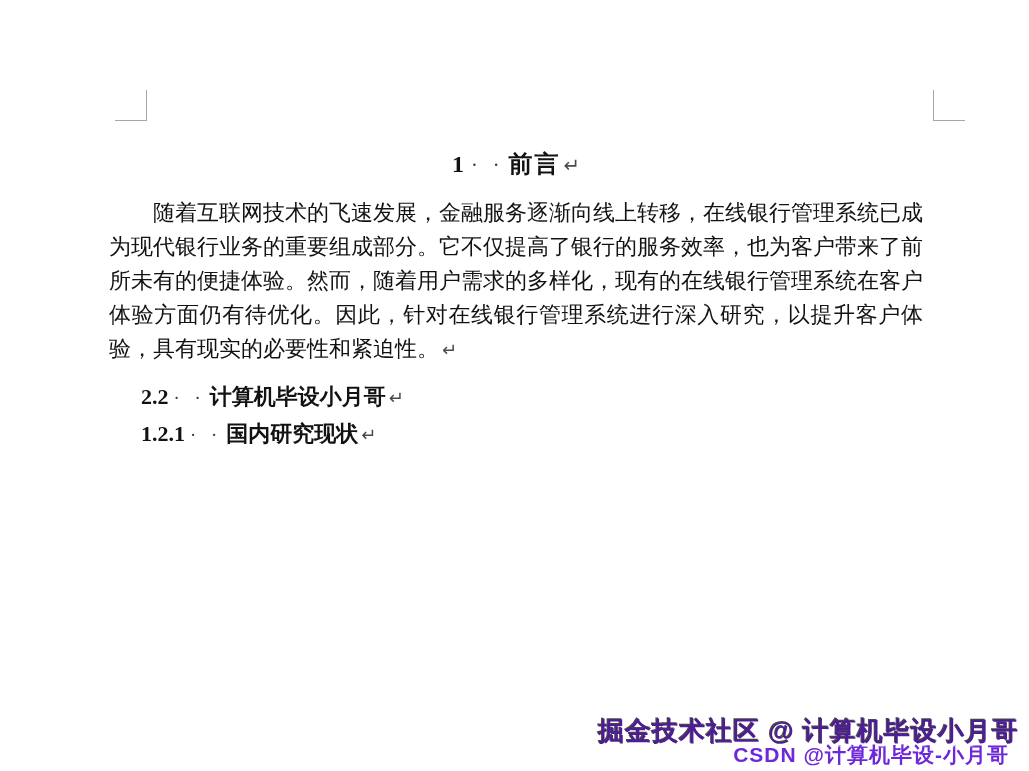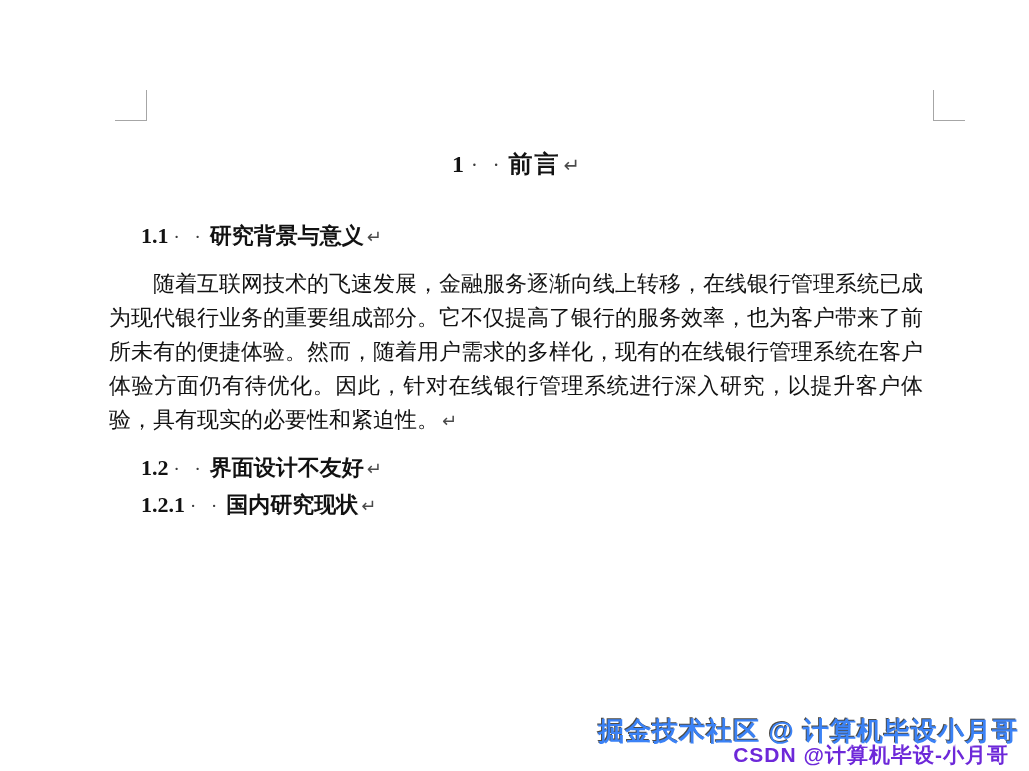--- a/index.html
+++ b/index.html
@@ -86,21 +86,21 @@
   }
   
   .wm-primary {
     position: absolute;
     top: 714px;
     right: 10px;
     font-family: "Liberation Sans", "DejaVu Sans", sans-serif;
     font-weight: bold;
     font-size: 26px;
     letter-spacing: 1px;
-    color: #3b82f6;
+    color: #4c1d95;
     text-shadow: -1px -1px 0 #4d4a44, 2px 2px 1px #ffffff, 3px 3px 2px #ffffff;
     white-space: nowrap;
     z-index: 3;
   }
   .wm-secondary {
     position: absolute;
     top: 741px;
     right: 20px;
     font-family: "Liberation Sans", "DejaVu Sans", sans-serif;
     font-weight: bold;
@@ -116,27 +116,26 @@
 
 <div class="canvas">
 
   <div class="crop crop-tl"></div>
   <div class="crop crop-tr"></div>
 
   <div class="content">
 
     <h1 class="title"><span>1</span><span class="dots">· ·</span><span>前言</span><span class="pmark">↵</span></h1>
 
-    <h2 class="h-sub h-first"><span>1.1</span><span class="dots">· ·</span><span>研究背景与意义</span><span class="pmark">↵</span></h2>
 
     <p class="body-p"><span>随着互联网技术的飞速发展，金融服务逐渐向线上转移，在线银行管理系统已成为现代银行业务的重要组成部分。它不仅提高了银行的服务效率，也为客户带来了前所未有的便捷体验。然而，随着用户需求的多样化，现有的在线银行管理系统在客户体验方面仍有待优化。因此，针对在线银行管理系统进行深入研究，以提升客户体验，具有现实的必要性和紧迫性。</span><span class="pmark">↵</span></p>
 
 
 
-    <h2 class="h-sub h-gap"><span>1.2</span><span class="dots">· ·</span><span>界面设计不友好</span><span class="pmark">↵</span></h2>
+    <h2 class="h-sub h-gap"><span>2.2</span><span class="dots">· ·</span><span>计算机毕设小月哥</span><span class="pmark">↵</span></h2>
 
     <h3 class="h-sub"><span>1.2.1</span><span class="dots">· ·</span><span>国内研究现状</span><span class="pmark">↵</span></h3>
 
   </div>
 
   <div class="wm-secondary">CSDN @计算机毕设-小月哥</div>
   <div class="wm-primary">掘金技术社区 @ 计算机毕设小月哥</div>
 
 </div>
 

